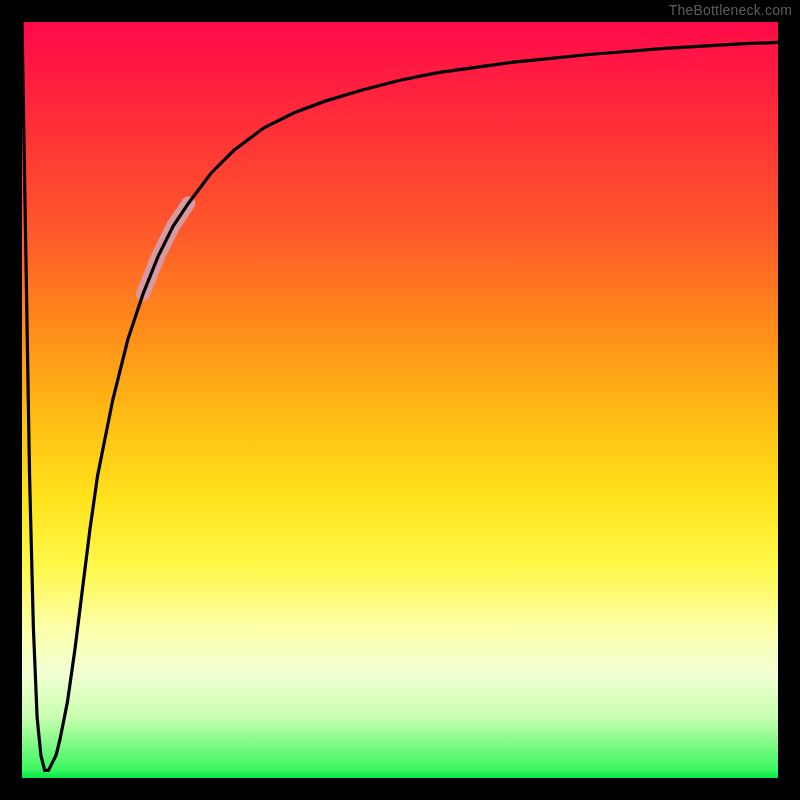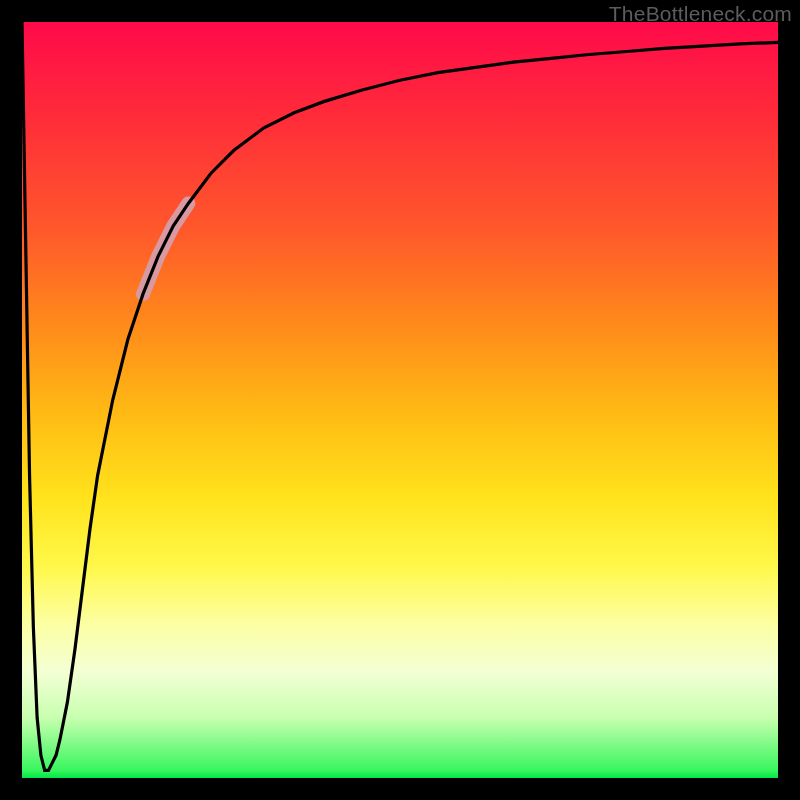--- a/index.html
+++ b/index.html
@@ -39,21 +39,21 @@
       #c9ffb0 92%,
       #38f65e 99%,
       #00e648 100%
     );
   }
   .attribution {
     position: absolute;
     top: 2px;
     right: 8px;
     color: #5d5d5d;
-    font-size: 21px;
+    font-size: 14px;
     font-weight: 500;
     letter-spacing: 0.2px;
     user-select: none;
   }
   svg.curve {
     position: absolute;
     left: 0;
     top: 0;
     width: 756px;
     height: 756px;

